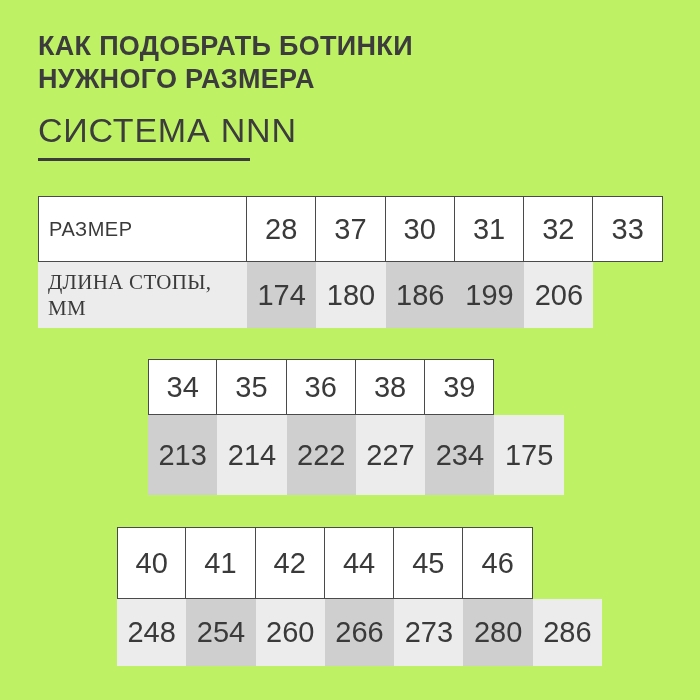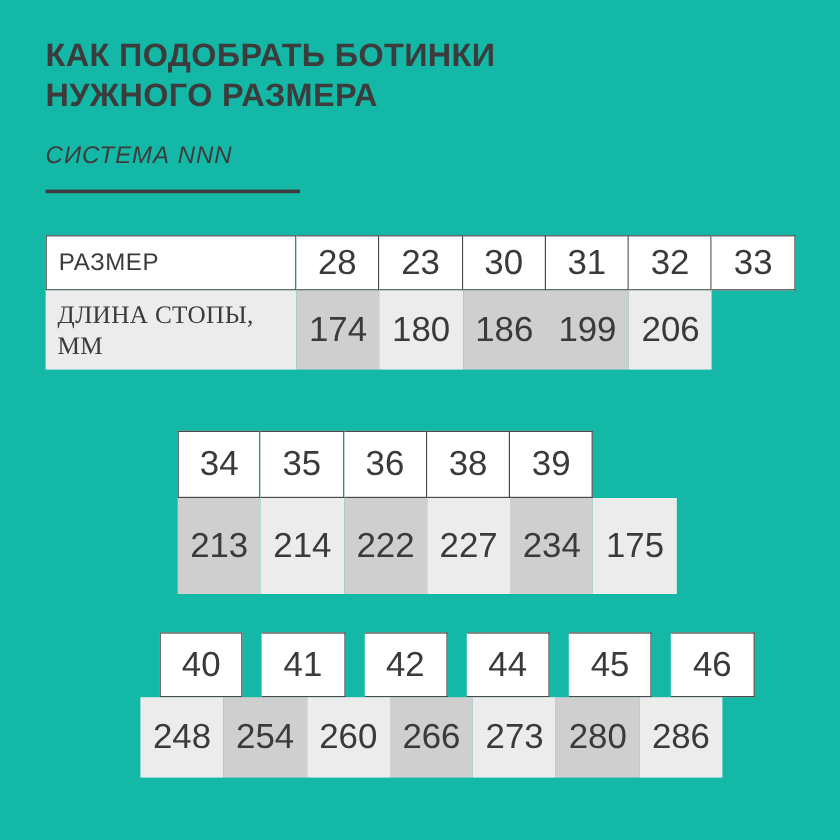--- a/index.html
+++ b/index.html
@@ -1,37 +1,37 @@
 <!DOCTYPE html>
 <html><head>
 <meta charset="utf-8">
 <style>
   * { margin:0; padding:0; box-sizing:border-box; }
   html,body { background:#ffffff; }
   .page {
     position:relative;
     width:700px; height:700px;
-    background:#14b8a6;
+    background:#bef264;
     overflow:hidden;
     font-family:"Liberation Sans", sans-serif;
     color:#3c3c3c;
     padding-left:44px;
   }
 
   
   .title {
     position:absolute; left:38px; top:30px;
     font-size:27px; font-weight:700; line-height:33px;
     letter-spacing:0.3px; color:#3c3c3c;
   }
   .title-line { display:block; }
   .subtitle {
     position:absolute; left:38px; top:116px;
-    font-size:20px; font-weight:400; line-height:28px;
-    letter-spacing:0.8px; color:#3c3c3c;font-style:italic;
+    font-size:34px; font-weight:400; line-height:28px;
+    letter-spacing:0.8px; color:#3c3c3c;
   }
   .subtitle-underline {
     position:absolute; left:38px; top:158px;
     width:212px; height:3px; background:#3c3c3c;
   }
 
   
   .tbl { position:absolute; }
   .trow { display:flex; }
   .th {
@@ -46,60 +46,60 @@
   .td {
     width:69.3px;
     display:flex; align-items:center; justify-content:center;
     font-size:29px; color:#3a3a3a;
   }
   .td.light { background:#ececec; }
   .td.dark  { background:#cfcfcf; }
 
   
   .tbl1 { left:38px; top:196px; }
-  .tbl1 .th { height:46px; }
+  .tbl1 .th { height:66px; }
   .tbl1 .td { height:66px; }
   .tbl1 .th.label-cell {
     width:209px; justify-content:flex-start; padding-left:10px;
     font-size:20px; letter-spacing:0.5px;
   }
   .tbl1 .td.label-cell {
     width:209px; justify-content:flex-start; padding-left:10px;
     font-size:21px; letter-spacing:0.3px; line-height:26px;font-family:Liberation Serif, serif;
   }
   .tbl1 .td.label-cell .wrap { display:block; max-width:195px; }
 
   
   .tbl2 { left:148px; top:359px; }
   .tbl2 .th { height:56px; }
   .tbl2 .td { height:80px; }
 
   
   .tbl3 { left:117px; top:527px; }
-  .tbl3 .th { height:54px;margin-left:16px; }
+  .tbl3 .th { height:72px; }
   .tbl3 .td { height:67px; }
 </style>
 </head>
 <body>
 
 <div class="page">
 
   <h1 class="title">
     <span class="title-line">КАК ПОДОБРАТЬ БОТИНКИ</span>
     <span class="title-line">НУЖНОГО РАЗМЕРА</span>
   </h1>
 
   <h2 class="subtitle">СИСТЕМА NNN</h2>
   <div class="subtitle-underline"></div>
 
   <div class="tbl tbl1">
     <div class="trow">
       <div class="th label-cell">РАЗМЕР</div>
       <div class="th">28</div>
-      <div class="th">23</div>
+      <div class="th">37</div>
       <div class="th">30</div>
       <div class="th">31</div>
       <div class="th">32</div>
       <div class="th">33</div>
     </div>
     <div class="trow">
       <div class="td light label-cell">
         <span class="wrap">ДЛИНА СТОПЫ, ММ</span>
       </div>
       <div class="td dark">174</div>

